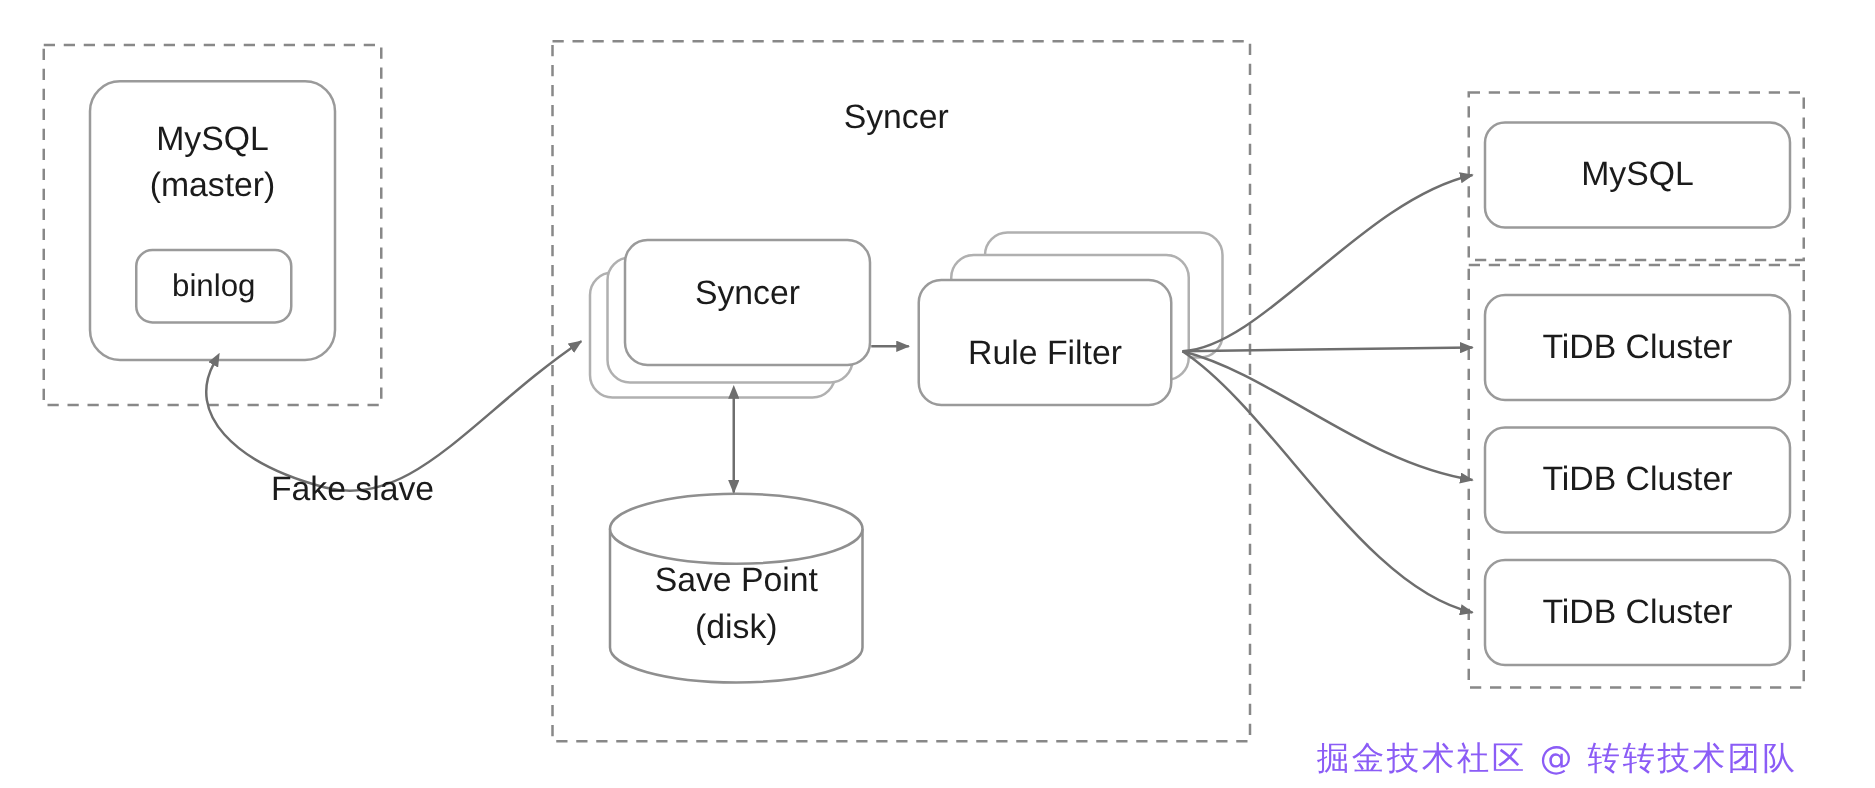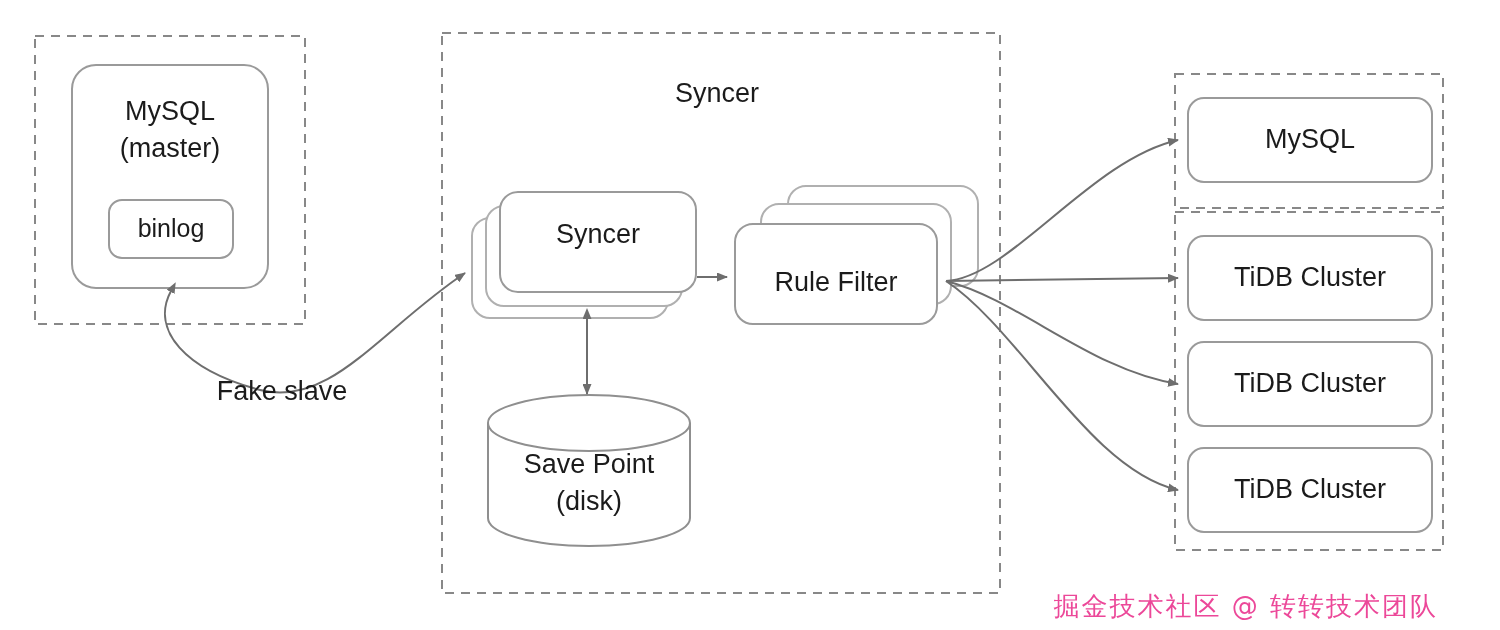--- a/index.html
+++ b/index.html
@@ -66,21 +66,21 @@
   }
   .label-lg { font-size: 27px; }
   .label-md { font-size: 25px; }
   .label-title { font-size: 27px; }
   .watermark {
     position: absolute;
     right: 18px;
     bottom: 6px;
     font-family: "DejaVu Sans", sans-serif;
     font-size: 26px;
-    color: #ec4899;
+    color: #8b5cf6;
     letter-spacing: 2px;
     white-space: nowrap;
     user-select: none;
   }
 </style>
 </head>
 <body>
 
 <div id="diagram-root">
 

